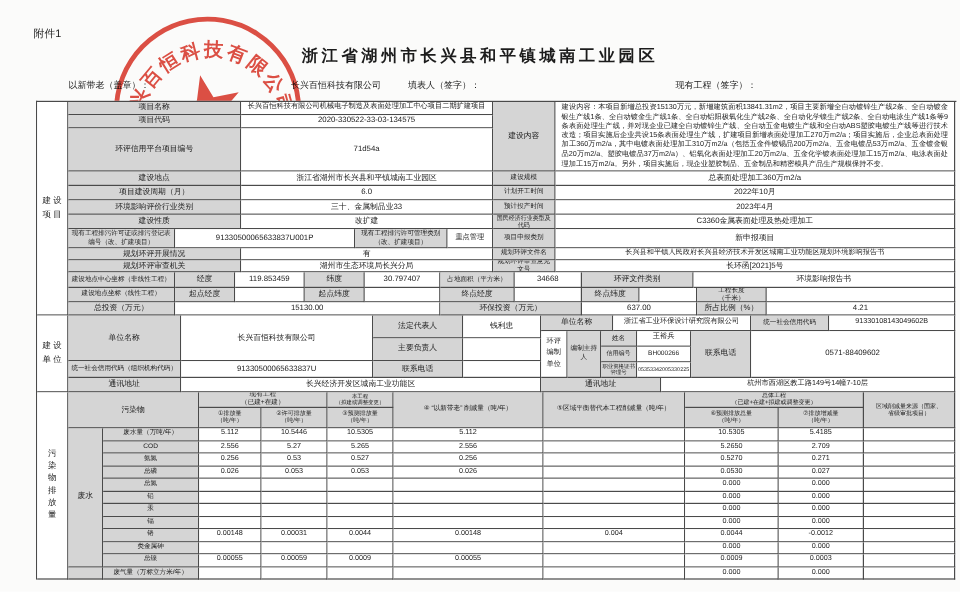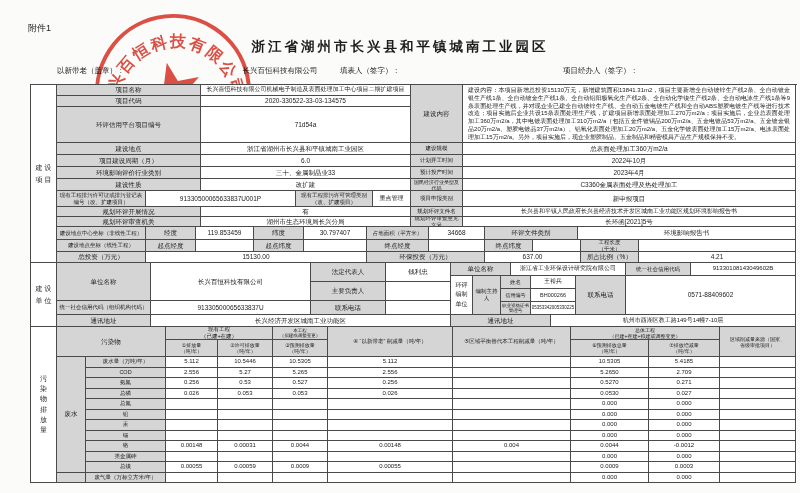--- a/index.html
+++ b/index.html
@@ -31,21 +31,21 @@
 </style>
 </head>
 <body>
 
 <div class="abs attachment">附件1</div>
 <div class="abs title">浙江省湖州市长兴县和平镇城南工业园区</div>
 
 <div class="abs signrow lab-fill-unit">以新带老（盖章）：</div>
 <div class="abs signrow val-fill-unit">长兴百恒科技有限公司</div>
 <div class="abs signrow lab-fill-person">填表人（签字）：</div>
-<div class="abs signrow lab-agent">项目经办人（签字）：</div>
+<div class="abs signrow lab-agent">现有工程（签字）：</div>
 
 <svg class="abs stamp" viewBox="0 0 170 170">
   <g transform="rotate(-12 85 85)">
     <circle cx="85" cy="85" r="76" fill="none" stroke="#d8291b" stroke-width="4"></circle>
     <path d="M85,55 L92.05,75.29 L113.5,75.7 L96.4,88.7 L102.6,109.3 L85,97 L67.4,109.3 L73.6,88.7 L56.5,75.7 L77.95,75.29 Z" fill="#d8291b"></path>
     <defs>
       <path id="arcTop" d="M 27 98 A 58 58 0 1 1 143 98" fill="none"></path>
       <path id="arcBot" d="M 40 115 A 55 55 0 0 0 130 115" fill="none"></path>
     </defs>
     <text font-size="16" fill="#d8291b" font-weight="bold" letter-spacing="2">

